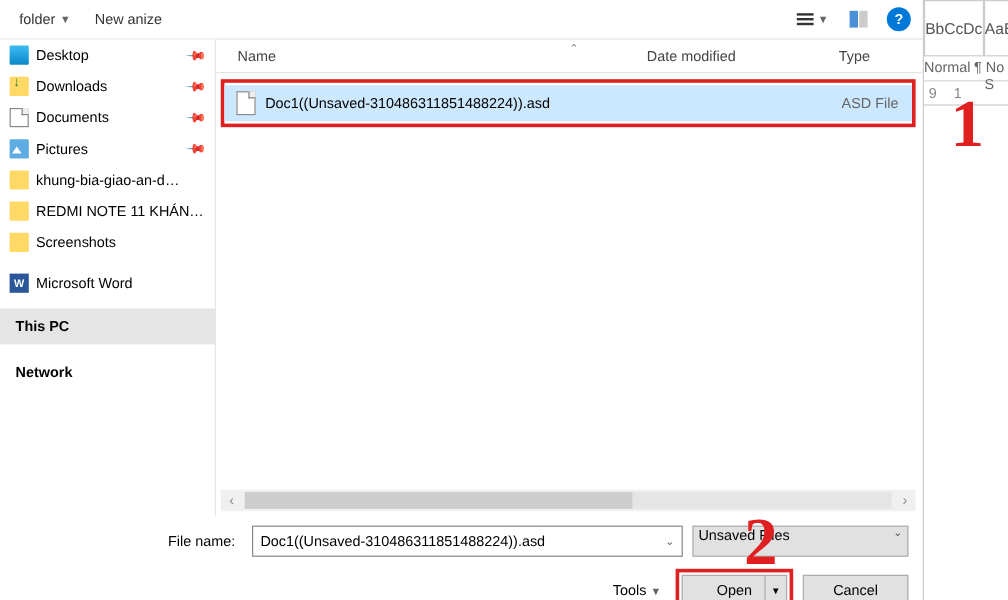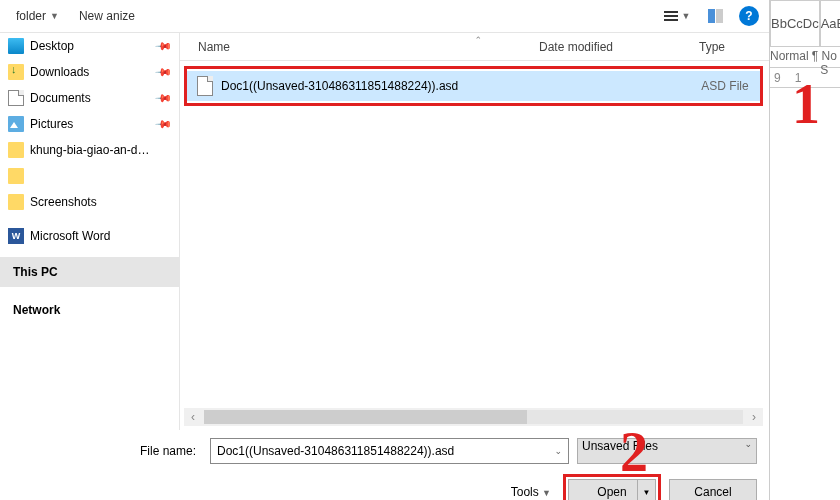--- a/index.html
+++ b/index.html
@@ -156,20 +156,21 @@
           <span class="side-icon icoPic"></span>
           <span>Pictures</span>
           <span class="pin">📌</span>
         </div>
       <div class="side-item">
           <span class="side-icon icoFolder"></span>
           <span>khung-bia-giao-an-d…</span>
         </div>
       <div class="side-item">
           <span class="side-icon icoFolder"></span>
+          <span>REDMI NOTE 11 KHÁN…</span>
         </div>
       <div class="side-item">
           <span class="side-icon icoFolder"></span>
           <span>Screenshots</span>
         </div>
       <div style="height:8px"></div>
       <div class="side-item">
           <span class="side-icon icoWord">W</span>
           <span>Microsoft Word</span>
         </div>

